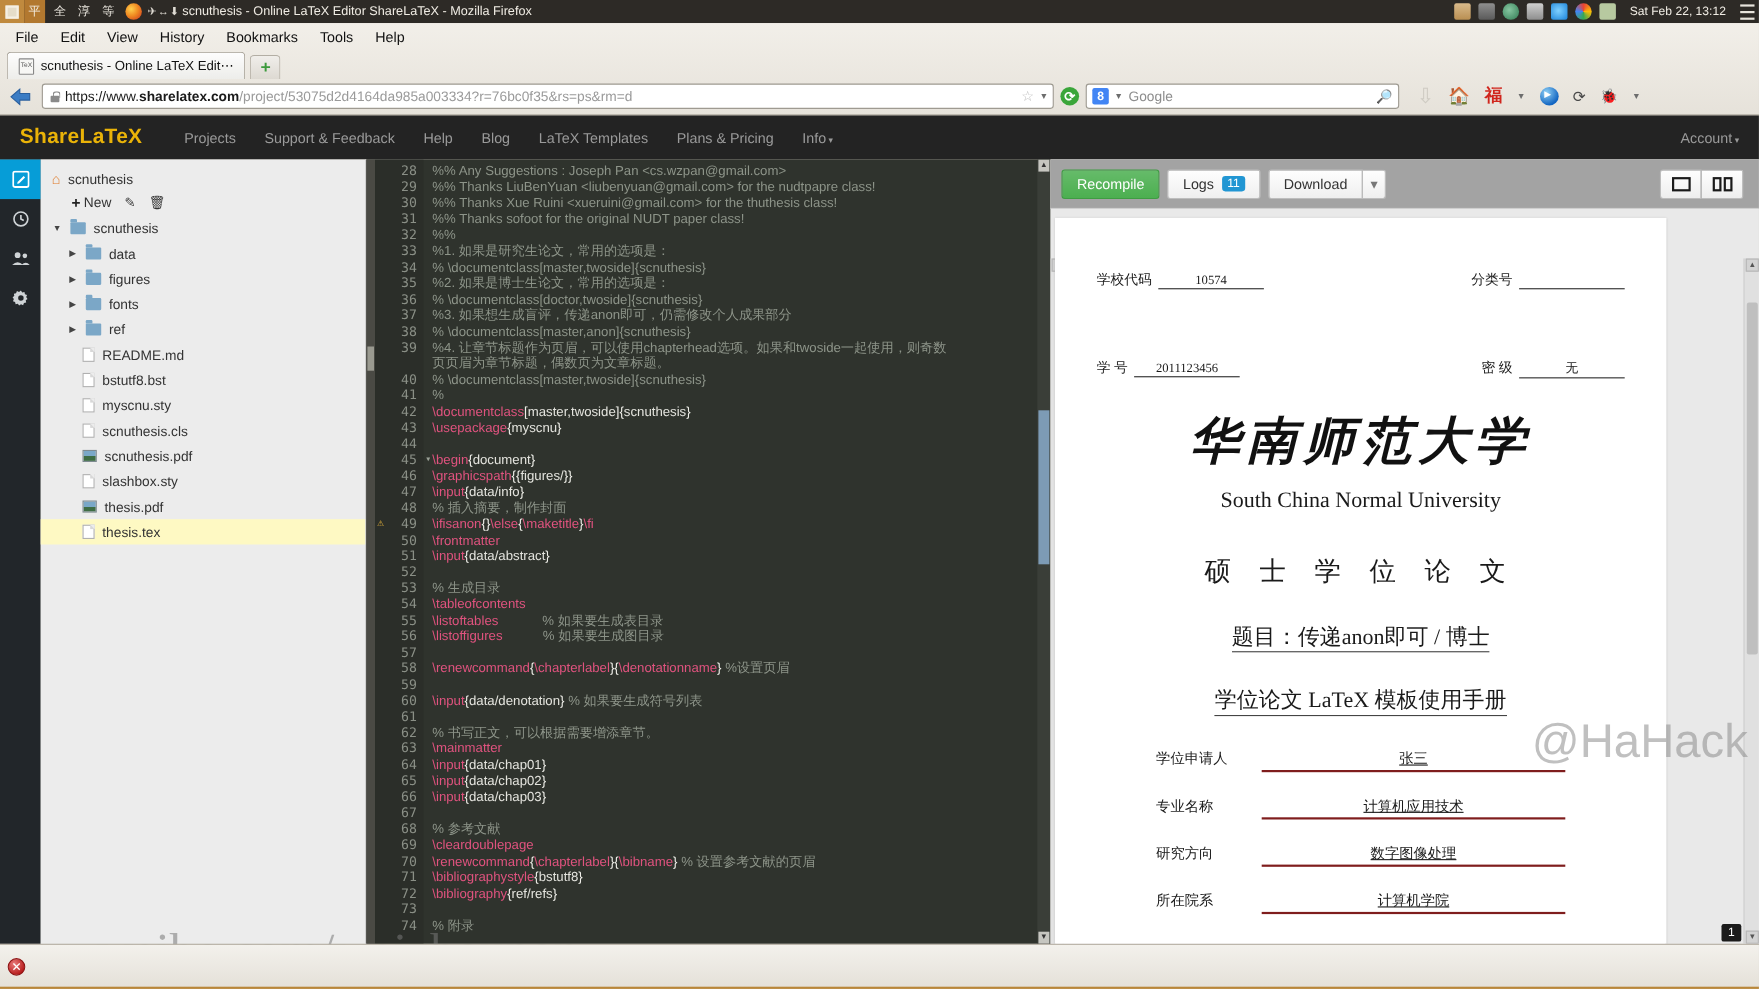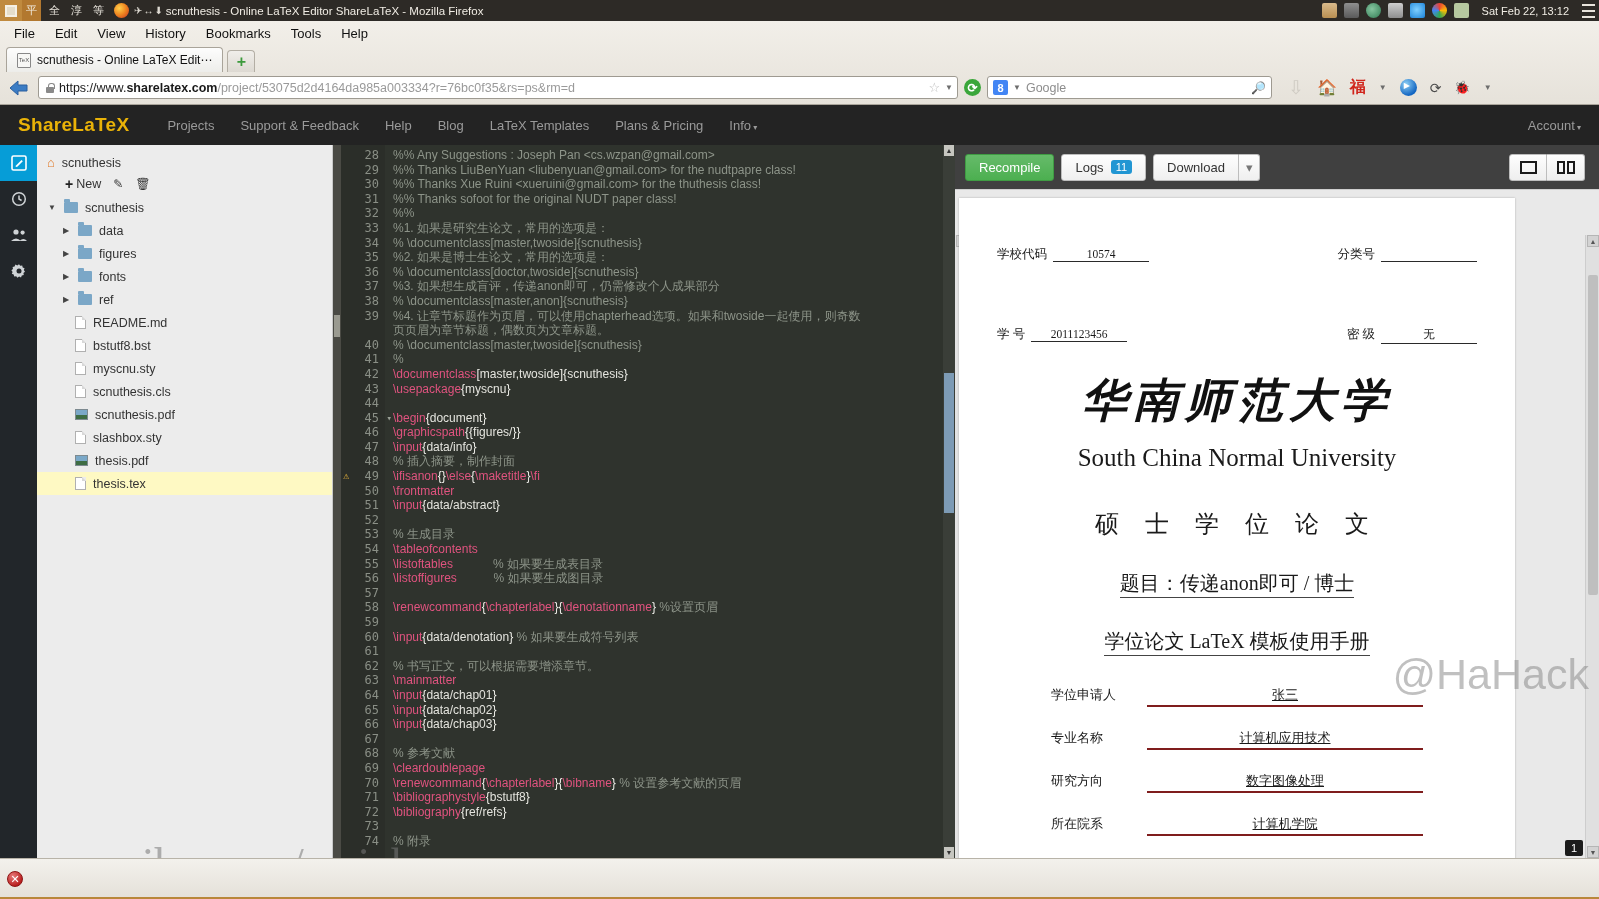--- a/index.html
+++ b/index.html
@@ -177,21 +177,21 @@
   .cmd { color: #e0537f; }
   .brc { color: #f0f0ea; }
   .ed-right-scroll { width: 12px; background: #3a3e38; position: relative; flex: none; }
   .ed-right-scroll .thumb2 { position: absolute; left: 1px; top: 228px; width: 10px; height: 140px; background: #7d9bb5; }
   .ed-arrow { position:absolute; left:1px; width:10px; height:11px; background:#c6c6c0; color:#333; font-size:7px;
               display:flex; align-items:center; justify-content:center; }
 
   
   .pdfpane { width: 644px; background: #e9e9e9; position: relative; display: flex; flex-direction: column; }
   .pdf-toolbar {
-    height: 45px; background: #404040; border-bottom: 1px solid #cfcfcf;
+    height: 45px; background: #a3a3a3; border-bottom: 1px solid #cfcfcf;
     display: flex; align-items: center; padding-left: 10px; gap: 7px;
   }
   .pdf-scroll-left { position:absolute; left:0; top:45px; width:12px; bottom:0; background:#e3e3e3; border-right:1px solid #cfcfcf;}
   .btn {
     height: 27px; border: 1px solid #bdbdbd; border-radius: 3px; background: linear-gradient(#fefefe,#efefef);
     display: flex; align-items: center; padding: 0 13px; font-size: 13px; color: #333;
   }
   .btn.green { background: linear-gradient(#66bb6a,#4caf50); border-color: #3f9c43; color: #fff; }
   .badge { background: #2196d3; color: #fff; border-radius: 3px; font-size: 11px; padding: 1px 5px; margin-left: 7px; }
   .btn-group { display: flex; }
@@ -218,21 +218,21 @@
   .fld .val {
     border-bottom: 1px solid #2a2a2a; min-width: 96px; text-align: center; font-size: 11.5px; padding: 0 4px 1px 4px;
   }
   .row-codes .right { margin-left: auto; }
   .row2 { margin-top: 15px; }
   .uni-cal {
     text-align: center; margin-top: 26px;
     font-family: "DejaVu Serif", serif; font-size: 46px; font-weight: bold;
     font-style: italic; letter-spacing: 6px; color: #111;
   }
-  .uni-en { text-align: center; font-size: 25px; margin-top: 12px; font-family: "Liberation Serif", serif; }
+  .uni-en { text-align: center; font-size: 20px; margin-top: 12px; font-family: "Liberation Serif", serif; }
   .degree { text-align: center; font-size: 24px; letter-spacing: 10px; margin-top: 36px; font-weight: 500; }
   .title-l {
     text-align: center; font-size: 20px; margin-top: 30px;
     border-bottom: 1px solid #444; display: inline-block;
   }
   .title-wrap { text-align: center; }
   .info-rows { margin-top: 30px; padding: 0 92px; font-size: 13px; }
   .irow { display: flex; align-items: baseline; margin-bottom: 22px; }
   .irow .k { width: 96px; white-space: nowrap; }
   .irow .v { flex: 1; border-bottom: 2px solid #7f1d1d; text-align: center; padding-bottom: 1px; text-decoration: underline; }

